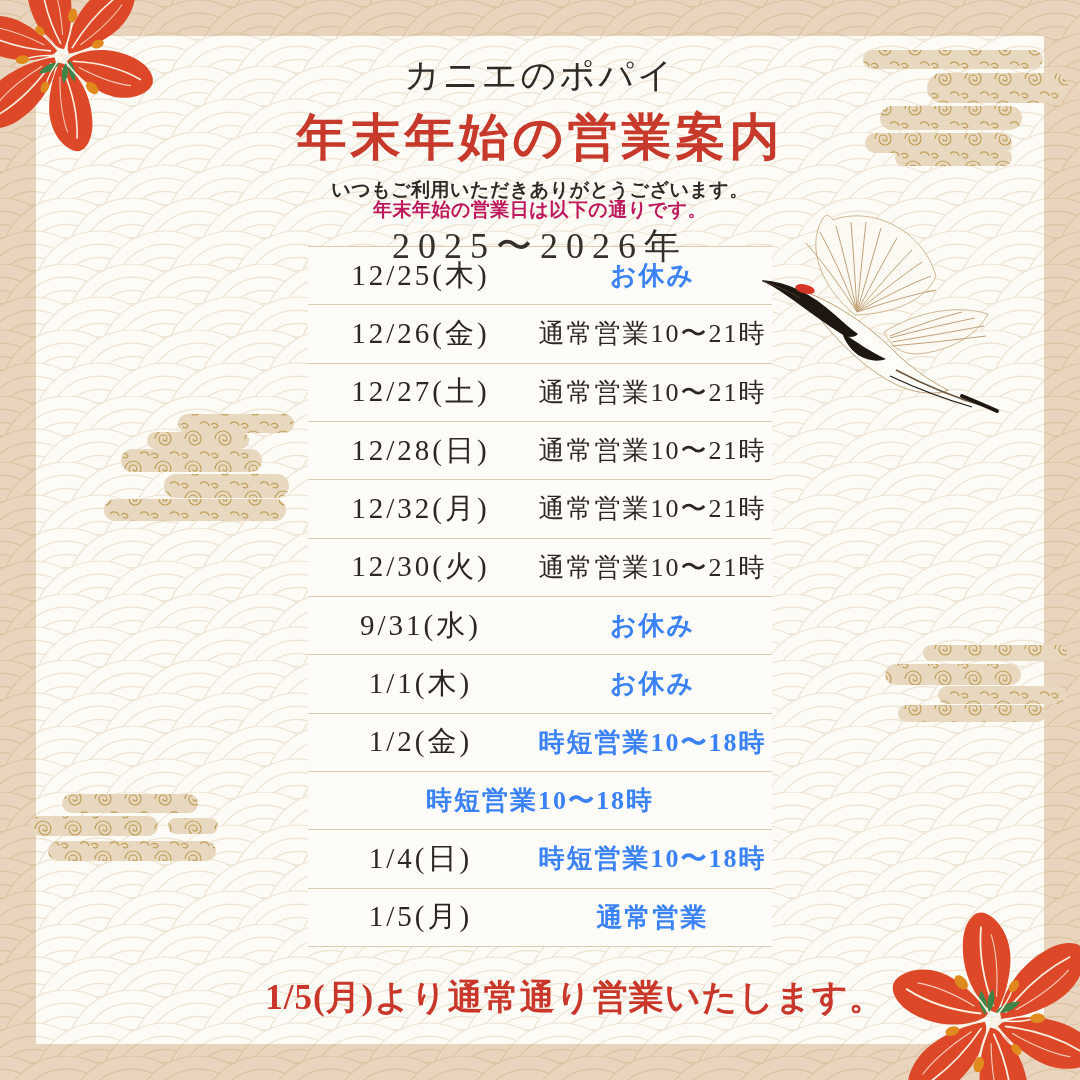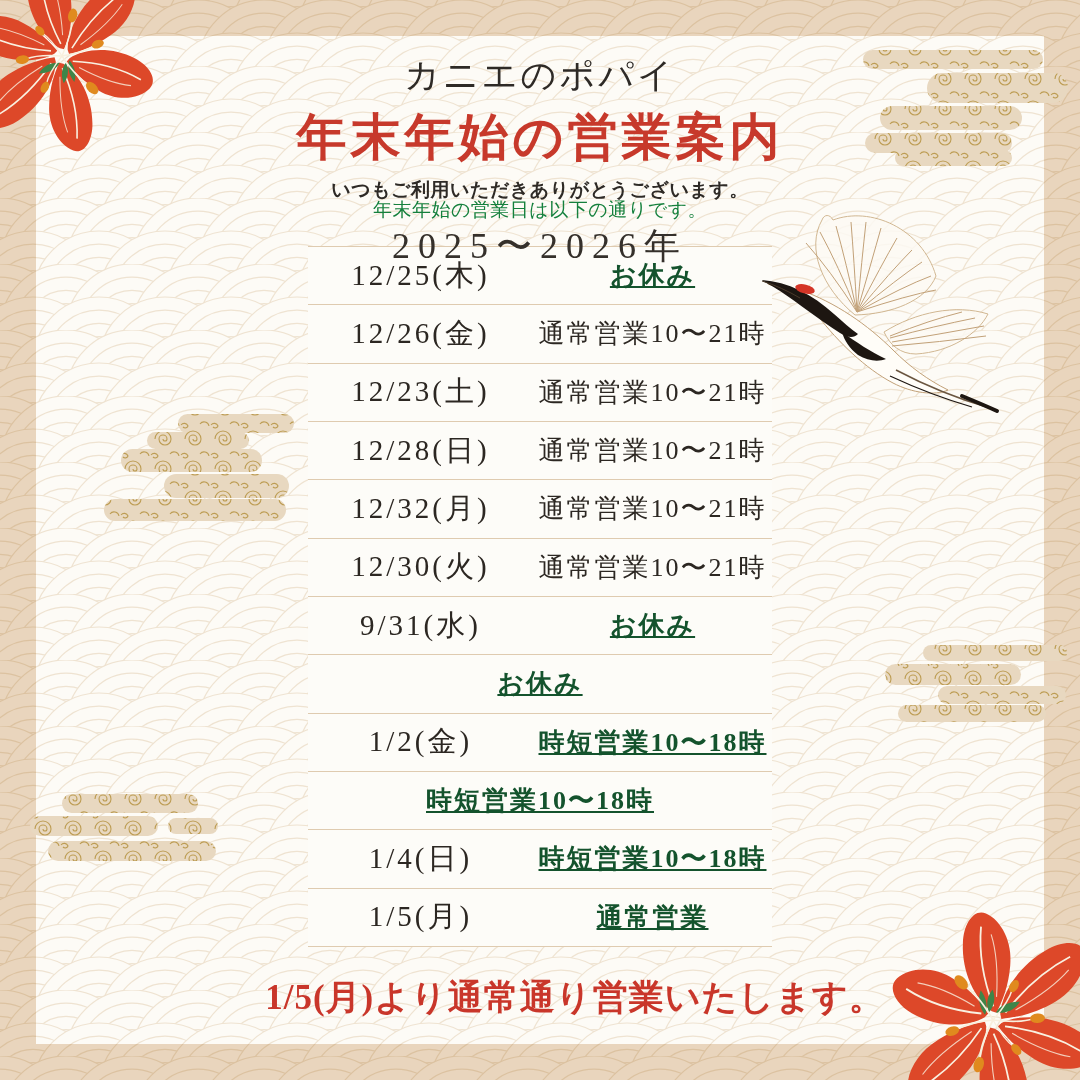--- a/index.html
+++ b/index.html
@@ -10,33 +10,33 @@
   }
   .layer{position:absolute;left:0;top:0;width:1080px;height:1080px;}
   svg.layer{pointer-events:none;}
   .content{z-index:3;}
   .bg{z-index:0;}
   .decor{z-index:2;}
   .ctext{position:absolute;left:0;width:1080px;text-align:center;white-space:nowrap;}
   .shop-name{top:52px;font-size:35px;letter-spacing:3px;color:#2e2a26;font-weight:400;}
   .main-title{top:104px;font-size:50px;letter-spacing:4px;color:#c7392b;font-weight:700;}
   .greet1{top:177px;font-size:19px;font-weight:700;color:#2e2a26;letter-spacing:0.5px;}
-  .greet2{top:197px;font-size:19px;font-weight:400;color:#15803d;letter-spacing:0.5px;}
+  .greet2{top:197px;font-size:19px;font-weight:700;color:#be185d;letter-spacing:0.5px;}
   .year-range{top:222px;font-size:36px;letter-spacing:8px;color:#35302b;}
   .panel{
     position:absolute;left:308px;top:246px;width:464px;height:700px;
     background:#fdfcf8;border-top:1px solid #dfcbb0;box-sizing:border-box;z-index:1;
   }
   .row{
     height:58.33px;display:flex;align-items:center;
     border-bottom:1px solid #dfcbb0;box-sizing:border-box;
   }
   .date{width:225px;text-align:center;font-size:29px;letter-spacing:3px;color:#2c2722;}
   .status{flex:1;text-align:center;font-size:26px;letter-spacing:2px;color:#2c2722;}
-  .status[data-style="highlight"]{color:#14532d;font-weight:700;text-decoration:underline;}
+  .status[data-style="highlight"]{color:#3b82f6;font-weight:700;}
   .footer-msg{top:974px;font-size:35px;font-weight:700;letter-spacing:1px;color:#c9362a;margin-left:35px;}
 </style>
 </head>
 <body>
 
 <div class="canvas">
 
   <svg class="layer bg" width="1080" height="1080" viewBox="0 0 1080 1080" xmlns="http://www.w3.org/2000/svg">
     <defs>
       <g id="fanD">
@@ -83,40 +83,41 @@
   <div class="panel">
     <div class="row">
       <span class="date">12/25(木)</span>
       <span class="status" data-style="highlight">お休み</span>
     </div>
     <div class="row">
       <span class="date">12/26(金)</span>
       <span class="status" data-style="normal">通常営業10〜21時</span>
     </div>
     <div class="row">
-      <span class="date">12/23(土)</span>
+      <span class="date">12/27(土)</span>
       <span class="status" data-style="normal">通常営業10〜21時</span>
     </div>
     <div class="row">
       <span class="date">12/28(日)</span>
       <span class="status" data-style="normal">通常営業10〜21時</span>
     </div>
     <div class="row">
       <span class="date">12/32(月)</span>
       <span class="status" data-style="normal">通常営業10〜21時</span>
     </div>
     <div class="row">
       <span class="date">12/30(火)</span>
       <span class="status" data-style="normal">通常営業10〜21時</span>
     </div>
     <div class="row">
       <span class="date">9/31(水)</span>
       <span class="status" data-style="highlight">お休み</span>
     </div>
     <div class="row">
+      <span class="date">1/1(木)</span>
       <span class="status" data-style="highlight">お休み</span>
     </div>
     <div class="row">
       <span class="date">1/2(金)</span>
       <span class="status" data-style="highlight">時短営業10〜18時</span>
     </div>
     <div class="row">
       <span class="status" data-style="highlight">時短営業10〜18時</span>
     </div>
     <div class="row">

